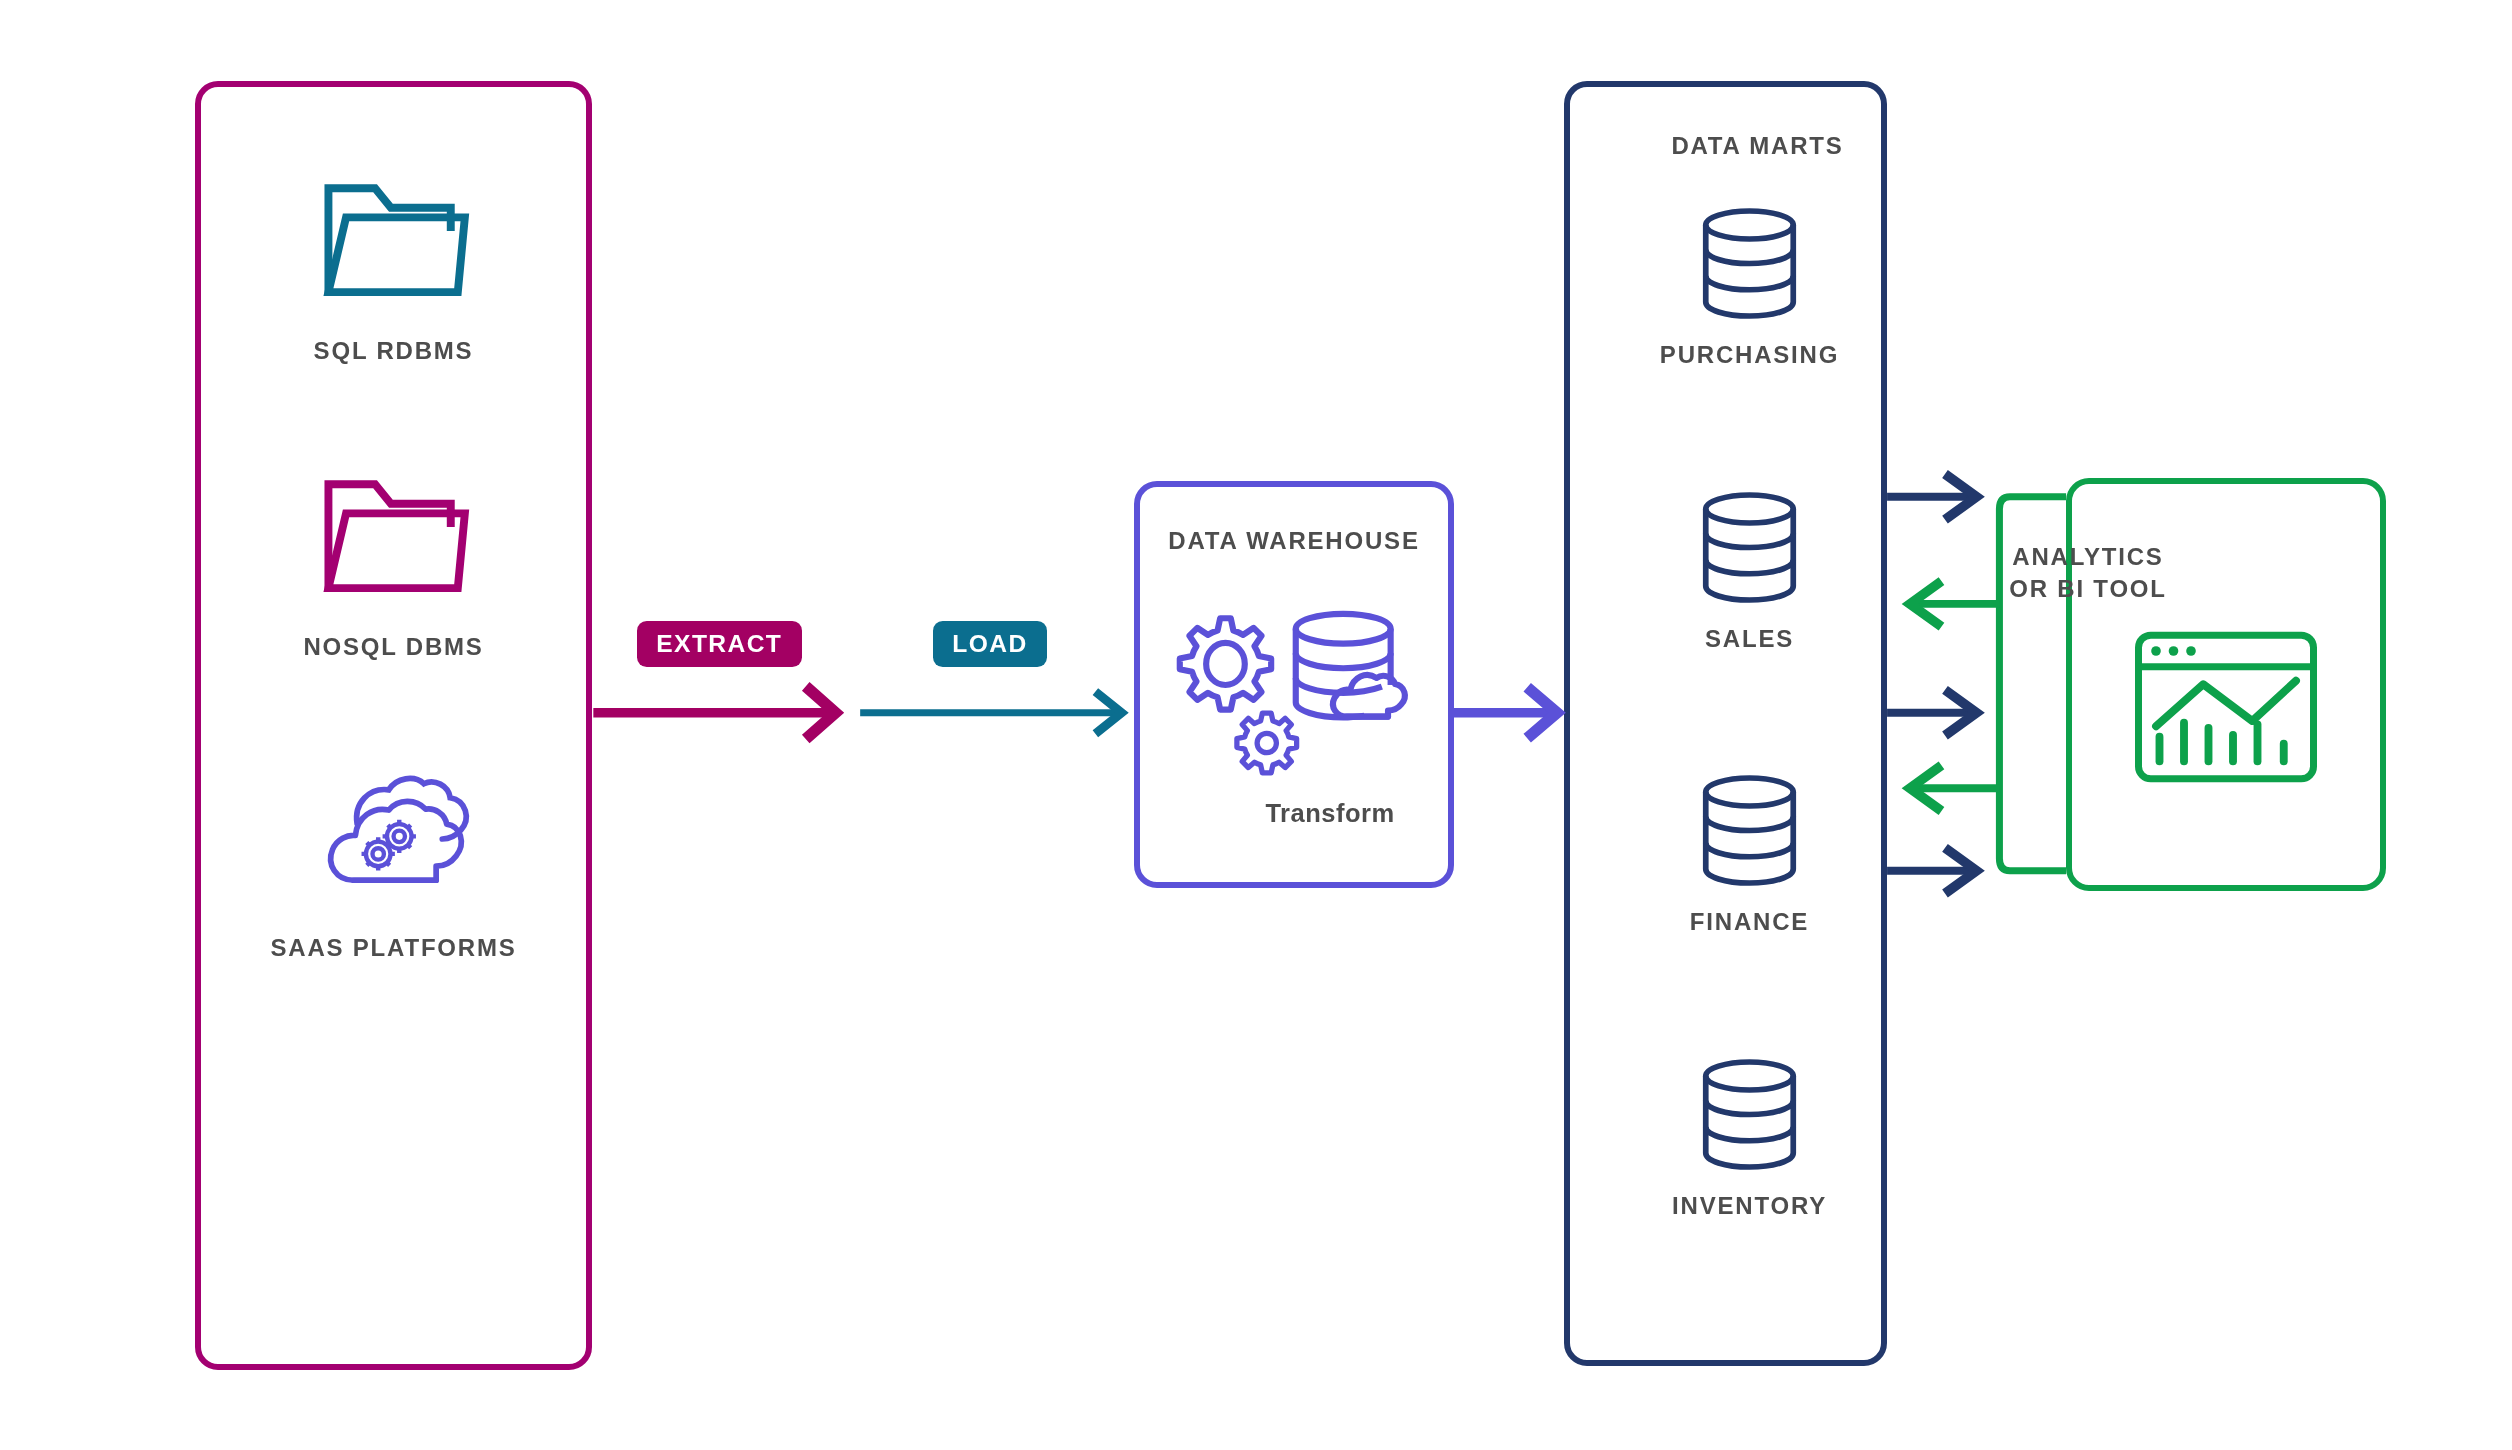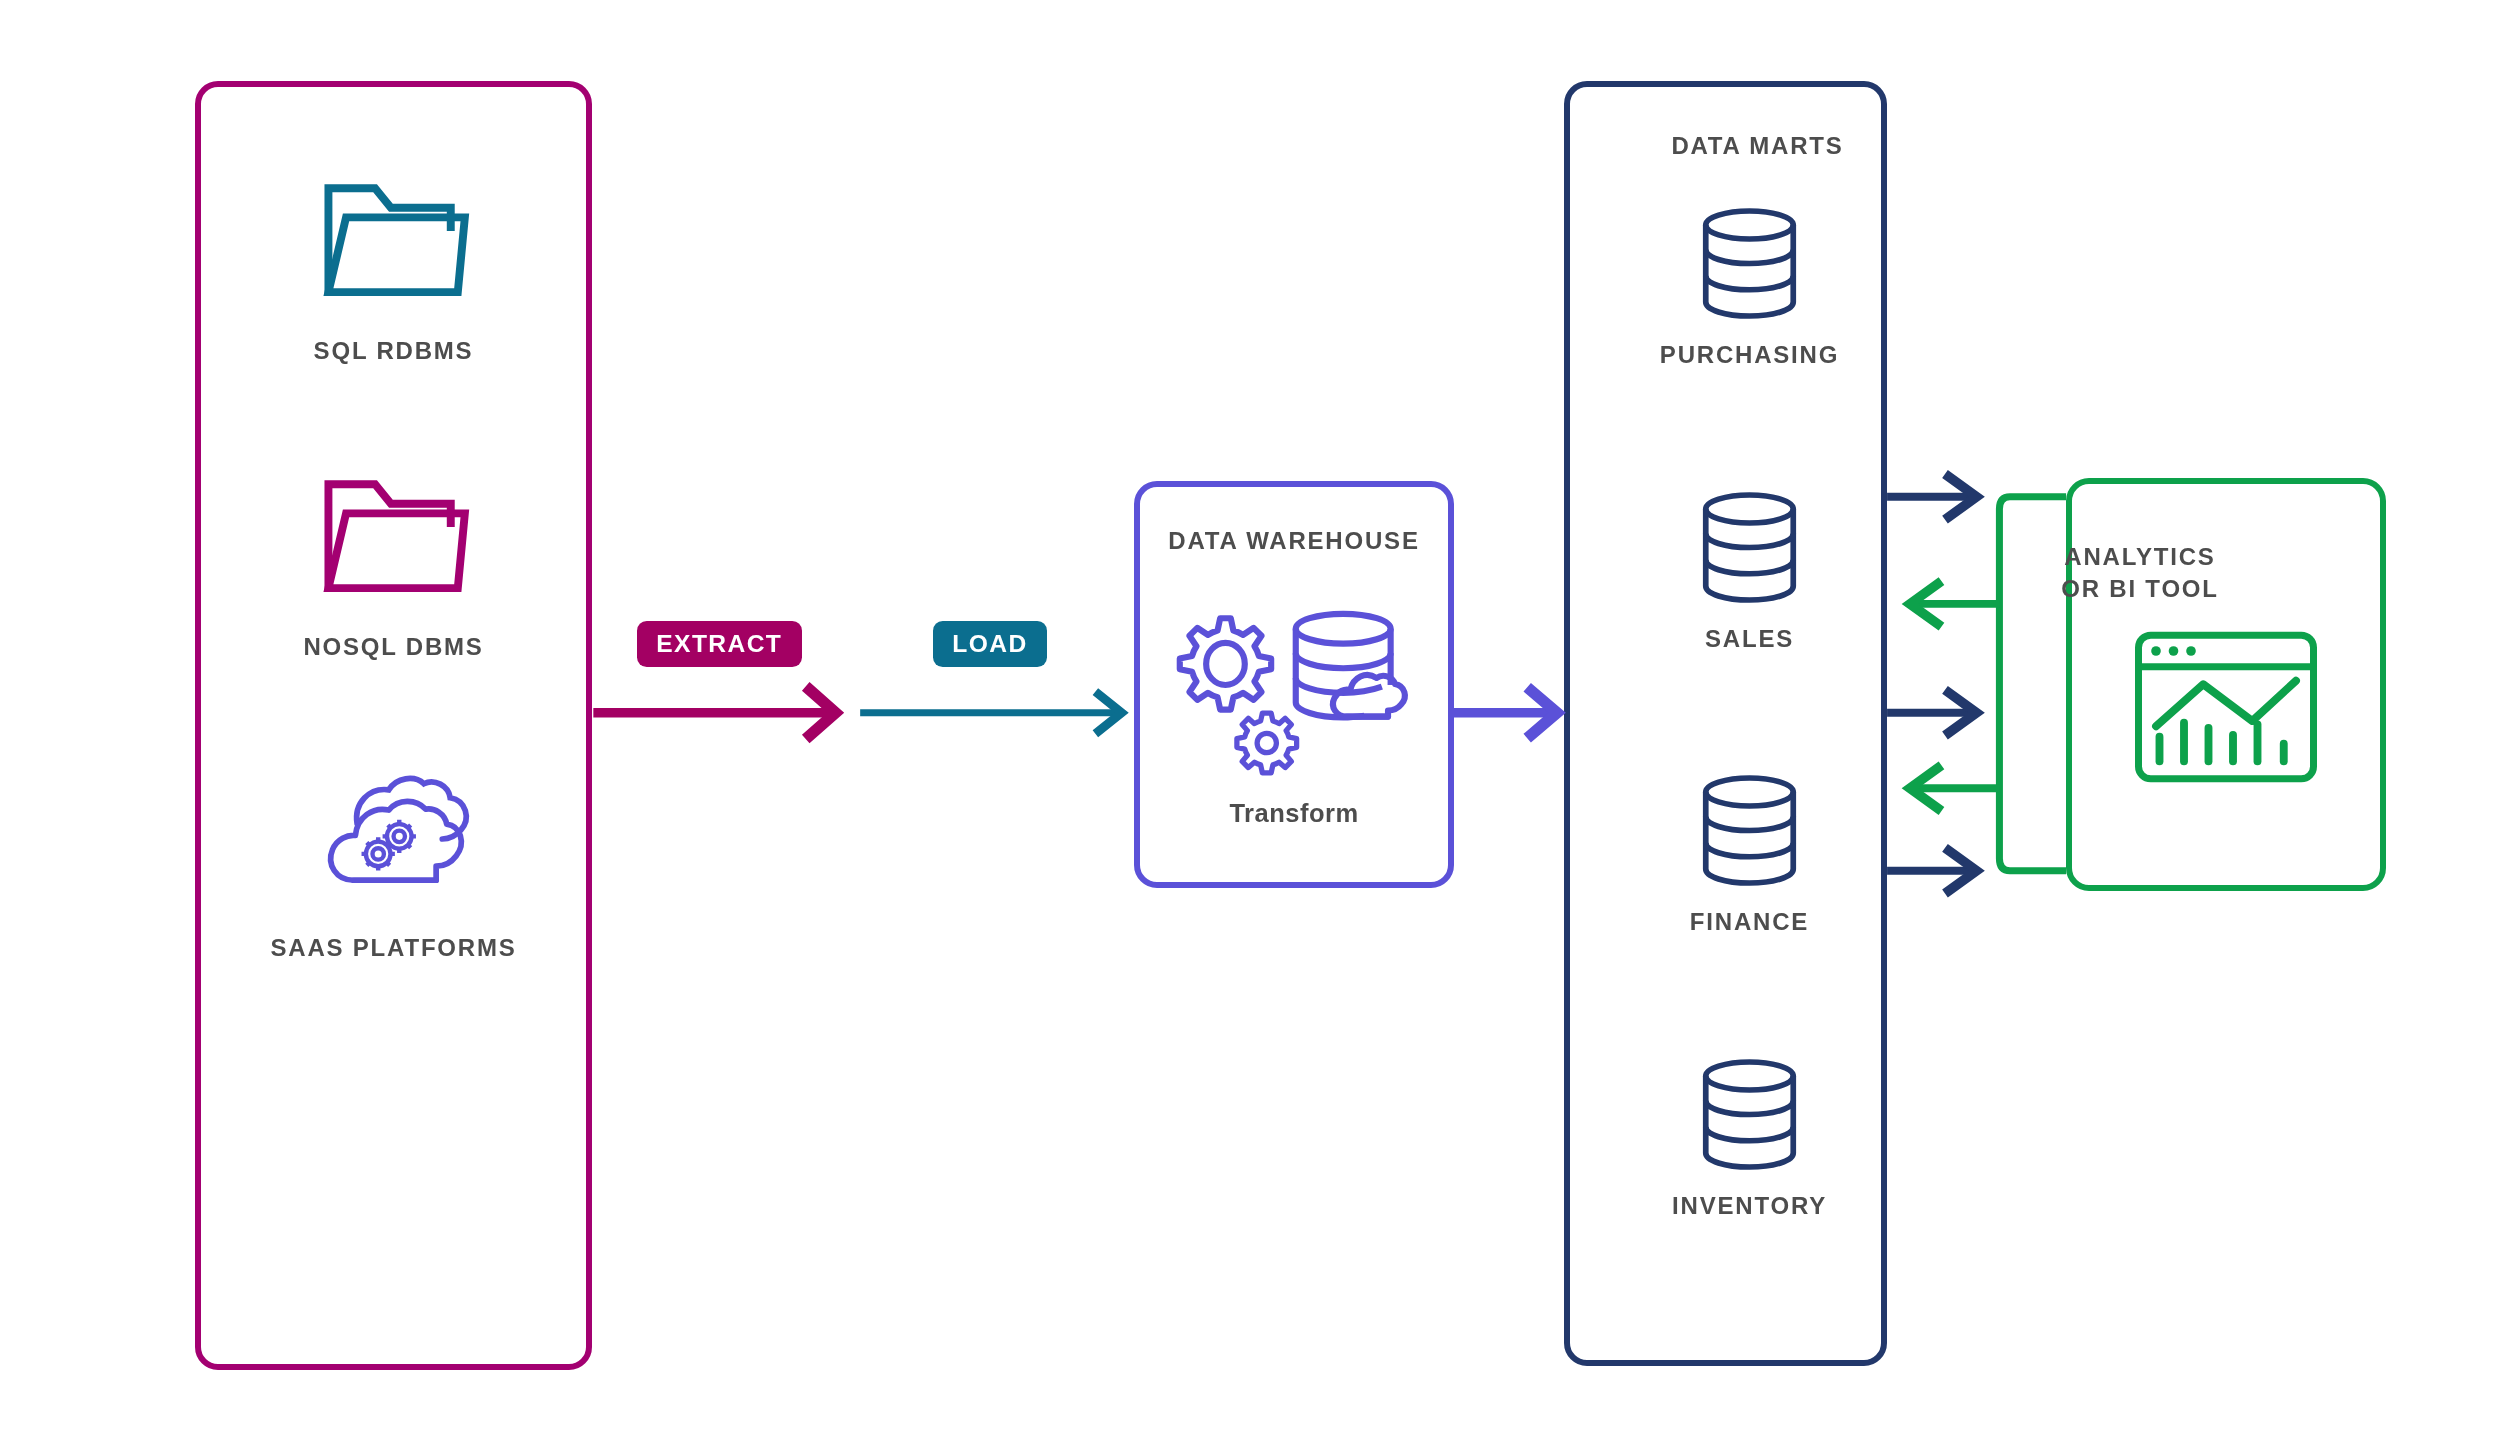--- a/index.html
+++ b/index.html
@@ -71,20 +71,21 @@
     text-transform: uppercase;
     margin-top: 21px;
     white-space: nowrap;
   }
   .caption-mixed {
     font-size: 25.5px;
     font-weight: bold;
     letter-spacing: 0.5px;
     color: #4d4d4d;
     white-space: nowrap;
+    padding-left: 36px;
   }
 
   
   .panel-title {
     position: absolute;
     font-size: 24px;
     font-weight: bold;
     letter-spacing: 1.8px;
     color: #4d4d4d;
     text-transform: uppercase;
@@ -268,21 +269,21 @@
           <path d="M11 24 L11 112 C11 121 33 128 61 128 C89 128 111 121 111 112 L111 24"></path>
           <path d="M11 52 C11 61 33 68 61 68 C89 68 111 61 111 52"></path>
           <path d="M11 82 C11 91 33 98 61 98 C89 98 111 91 111 82"></path>
         </g>
       </svg>
     </div>
     <div class="caption" style="margin-top:16px;">INVENTORY</div>
   </div>
 
   <div class="panel" id="bi-panel" style="border-color:#0DA14B;"></div>
-  <div class="panel-title" style="left:2000px; top:541px; width:280px;">
+  <div class="panel-title" style="left:1948px; top:541px; width:280px;">
     <span>ANALYTICS</span><br>
     <span>OR BI TOOL</span>
   </div>
   <div class="abs" style="left:2066px; top:630px; width:320px; display:flex; align-items:center; justify-content:center;">
     <svg width="186" height="154" viewBox="0 0 212 176" fill="none">
       <rect x="6" y="6" width="200" height="164" rx="14" stroke="#0DA14B" stroke-width="8" fill="none"></rect>
       <path d="M6 42 L206 42" stroke="#0DA14B" stroke-width="8"></path>
       <g fill="#0DA14B">
         <circle cx="26" cy="24" r="5.5"></circle>
         <circle cx="46" cy="24" r="5.5"></circle>

